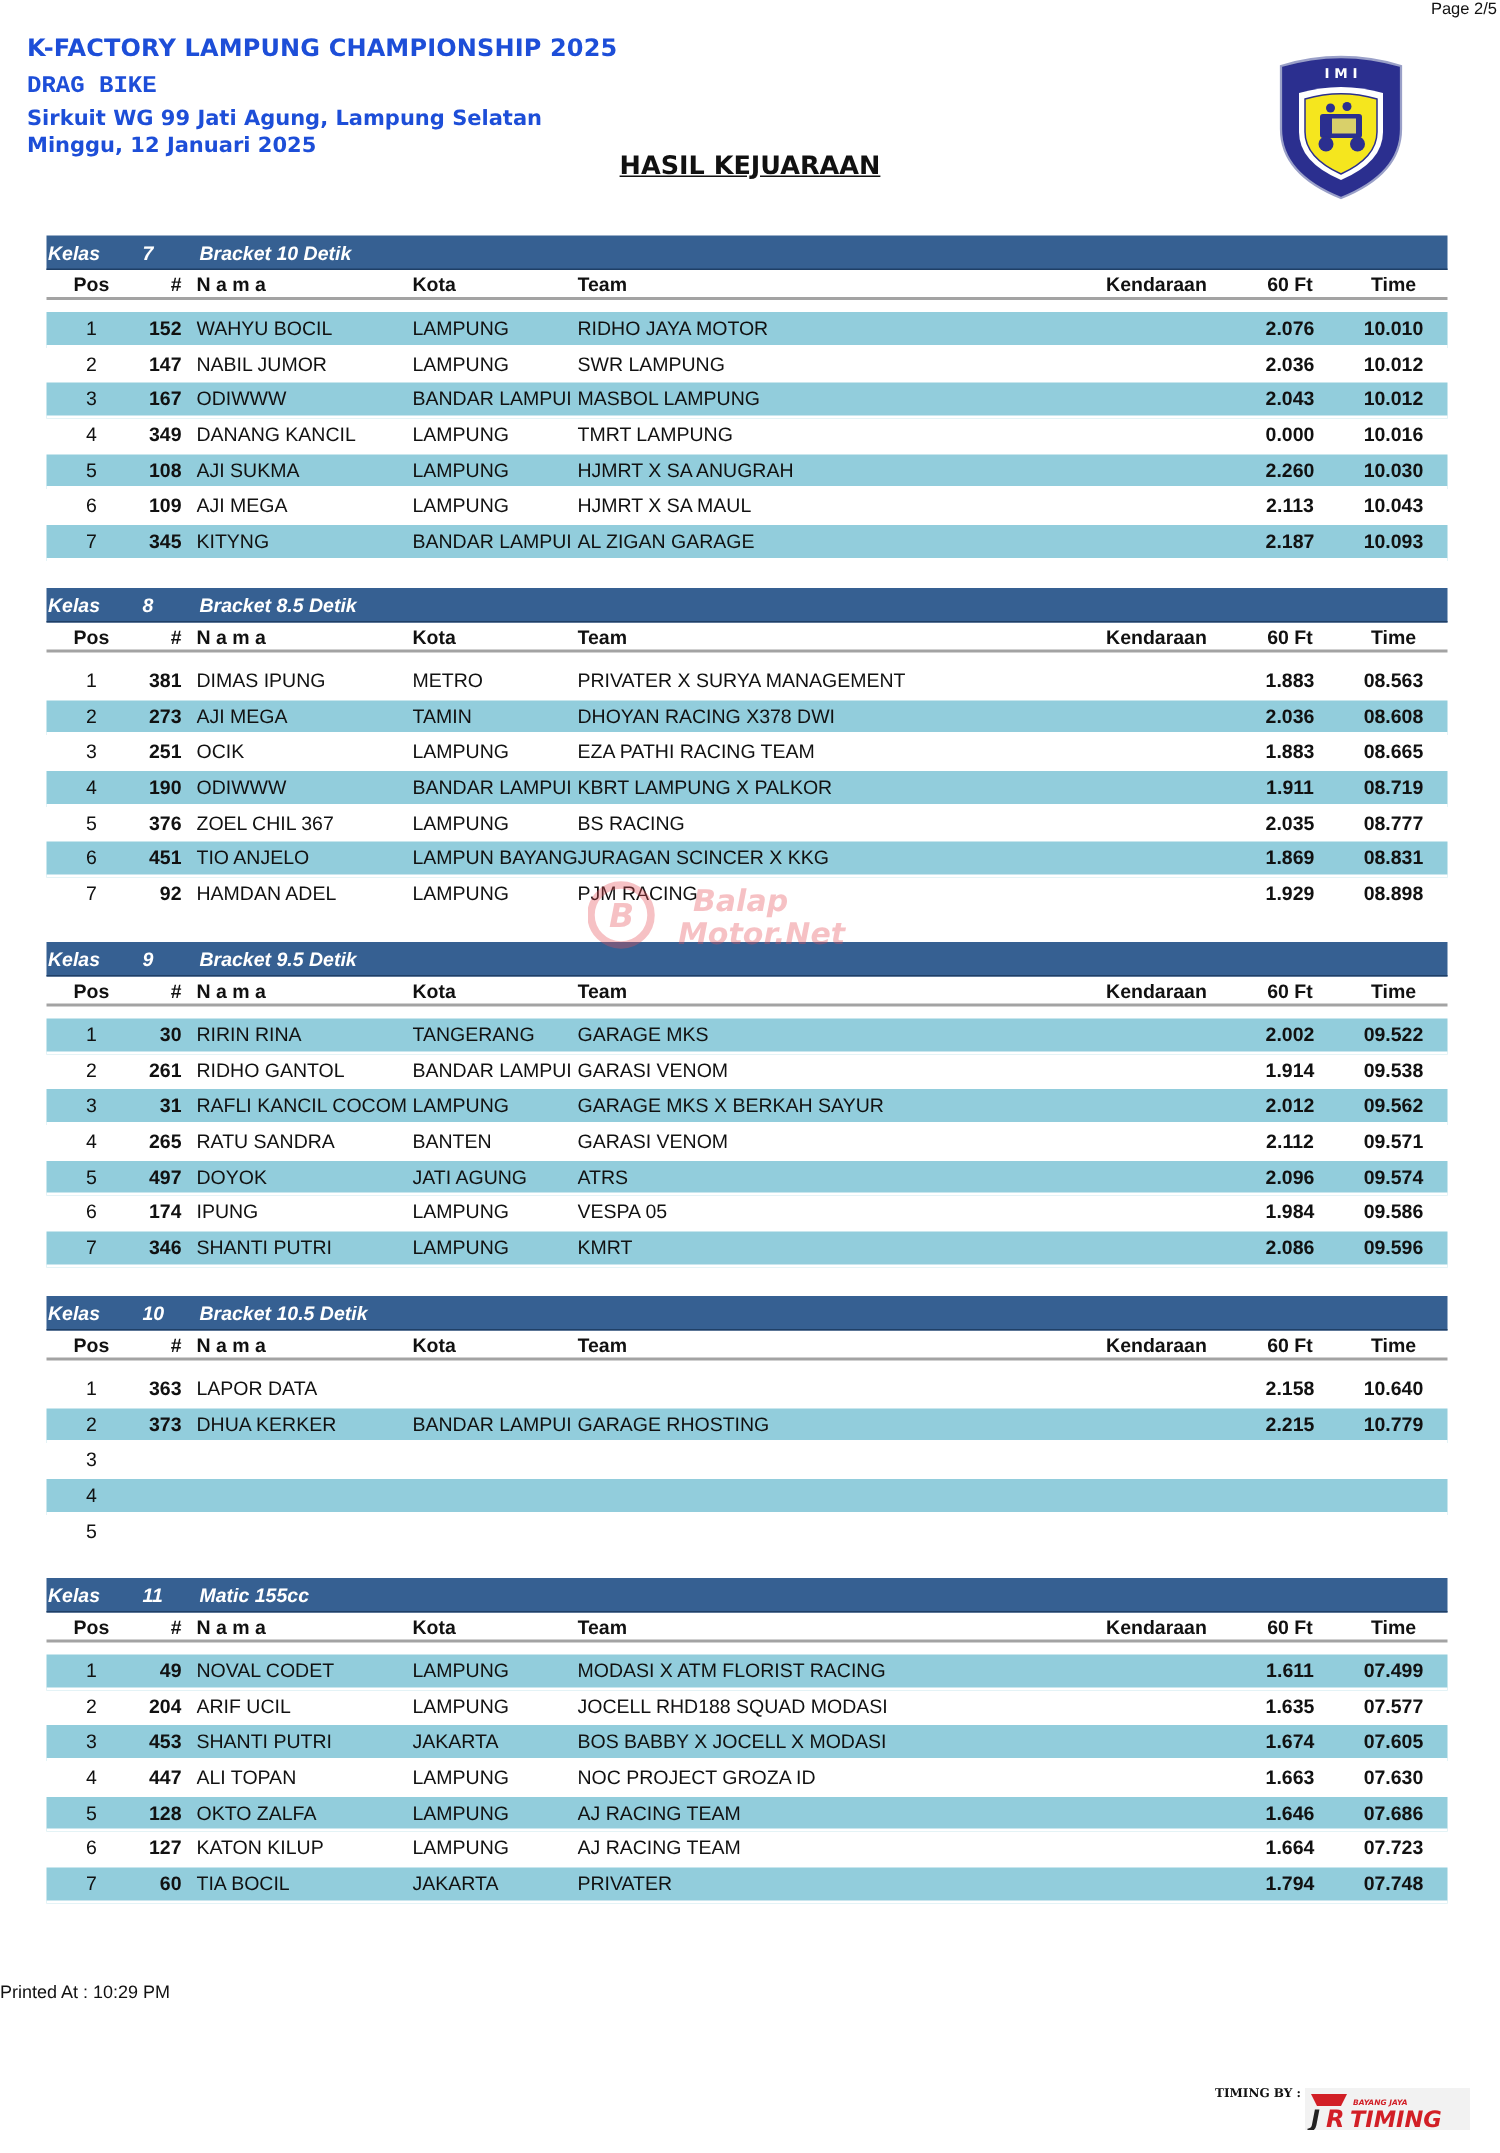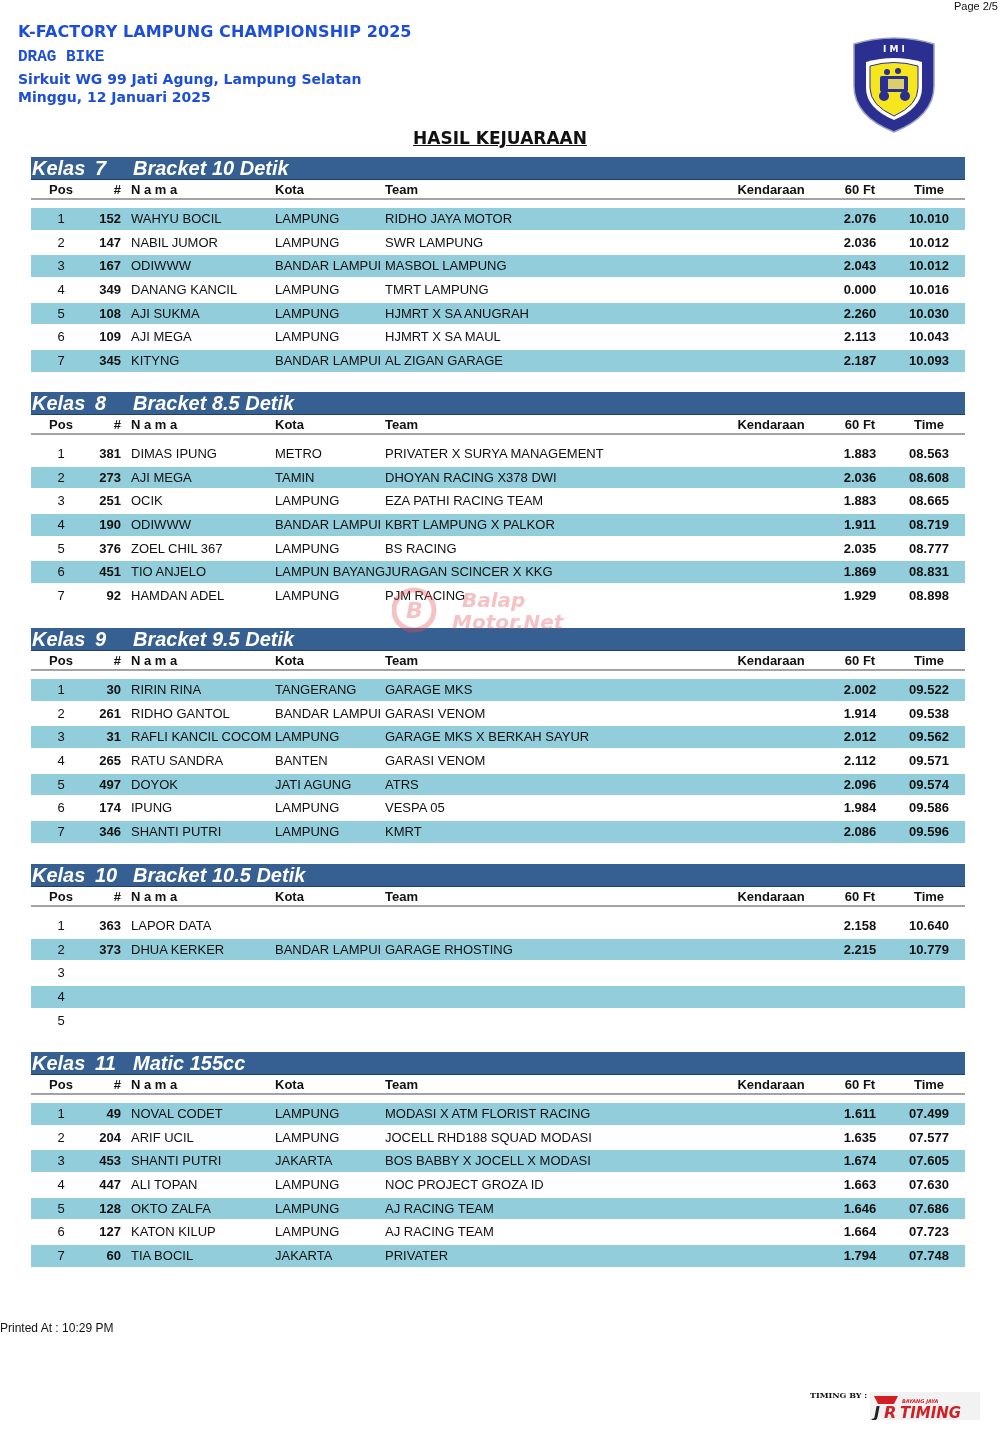--- a/index.html
+++ b/index.html
@@ -3,25 +3,25 @@
 <meta charset="utf-8">
 <style>
   html, body { margin:0; padding:0; background:#ffffff; }
   body { width:1000px; height:1435px; position:relative; overflow:hidden; font-family:"Liberation Sans", sans-serif; color:#111; }
   .page-num { position:absolute; top:0; right:2px; font-size:11px; }
   .hdr { position:absolute; left:18px; font-family:"DejaVu Sans", sans-serif; font-weight:bold; color:#1d4ed8; }
   .h1 { top:22px; font-size:16px; letter-spacing:0.1px; }
   .h2 { top:48px; font-size:16px;font-family:Liberation Mono, monospace; }
   .h3 { top:71px; font-size:14px; }
   .h4 { top:89px; font-size:14px; }
-  .report-title { position:absolute; top:128px; left:0; width:1000px; text-align:center; font-family:"DejaVu Sans", sans-serif; font-weight:bold; font-size:17px; text-decoration:underline; }
+  .report-title { position:absolute; top:101px; left:0; width:1000px; text-align:center; font-family:"DejaVu Sans", sans-serif; font-weight:bold; font-size:17px; text-decoration:underline; }
   .logo { position:absolute; left:850px; top:36px; width:88px; height:98px; }
 
   .section { position:absolute; left:31px; width:934px; }
-  .band { height:22px; background:#366092; color:#fff; font-style:italic; font-weight:bold; font-size:20px; line-height:23px; position:relative; border-bottom:1px solid #1f3f66; }
+  .band { height:22px; background:#366092; color:#fff; font-style:italic; font-weight:bold; font-size:13px; line-height:23px; position:relative; border-bottom:1px solid #1f3f66; }
   .band .kl { position:absolute; left:1px; }
   .band .kn { position:absolute; left:64px; }
   .band .kt { position:absolute; left:102px; }
   .colhead { height:18px; position:relative; font-weight:bold; font-size:13px; border-bottom:2px solid #a3a3a3; }
   .colhead span, .row span { position:absolute; top:2px; white-space:nowrap; overflow:hidden; }
   .c-pos { left:0; width:60px; text-align:center; }
   .c-num { left:60px; width:30px; text-align:right; font-weight:bold; }
   .c-nama { left:100px; width:142px; }
   .c-kota { left:244px; width:110px; }
   .c-team { left:354px; width:330px; }

